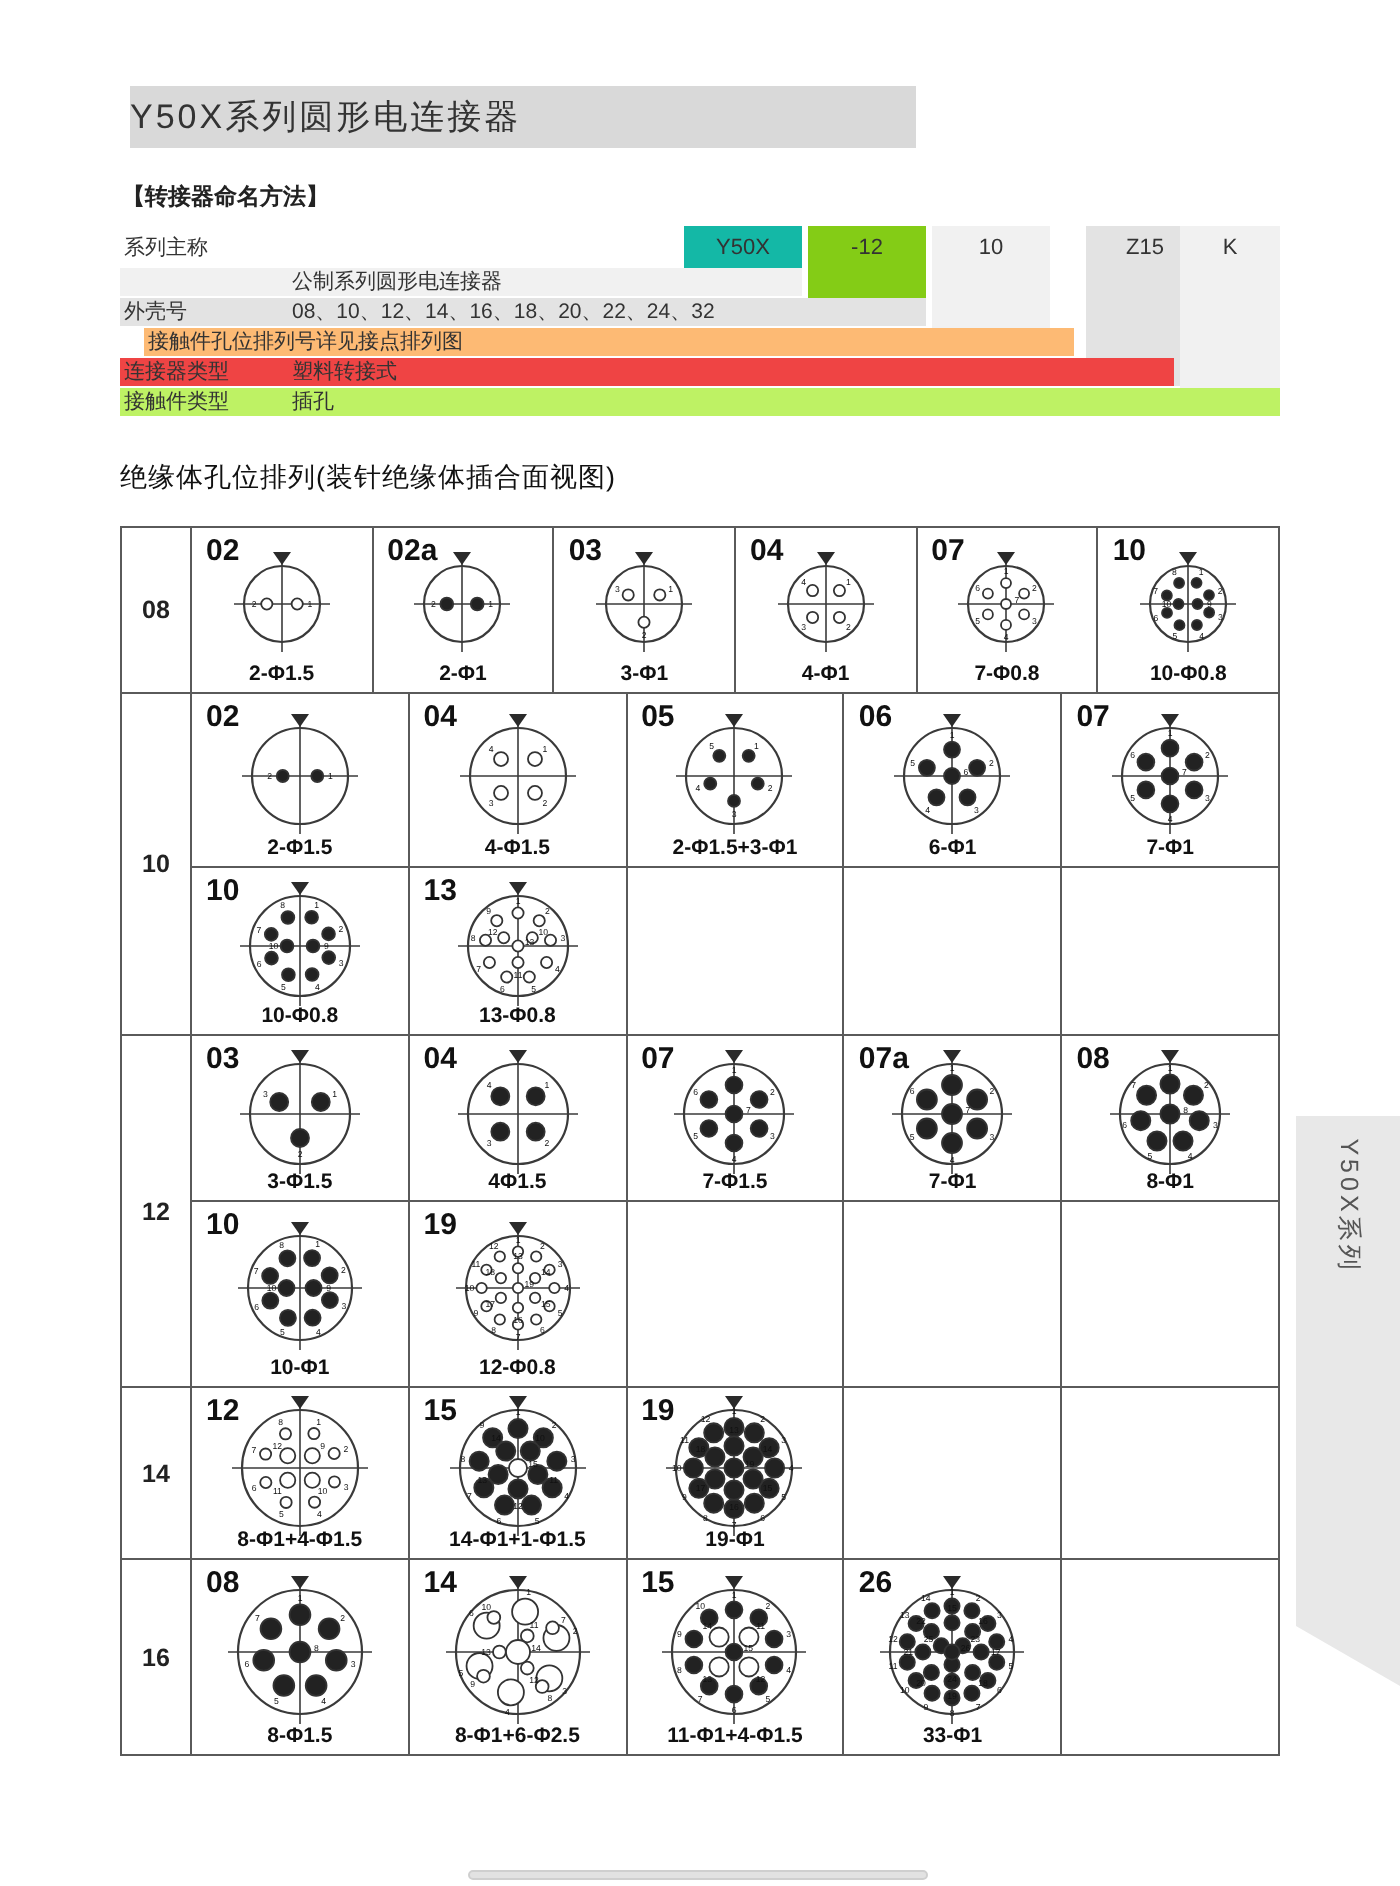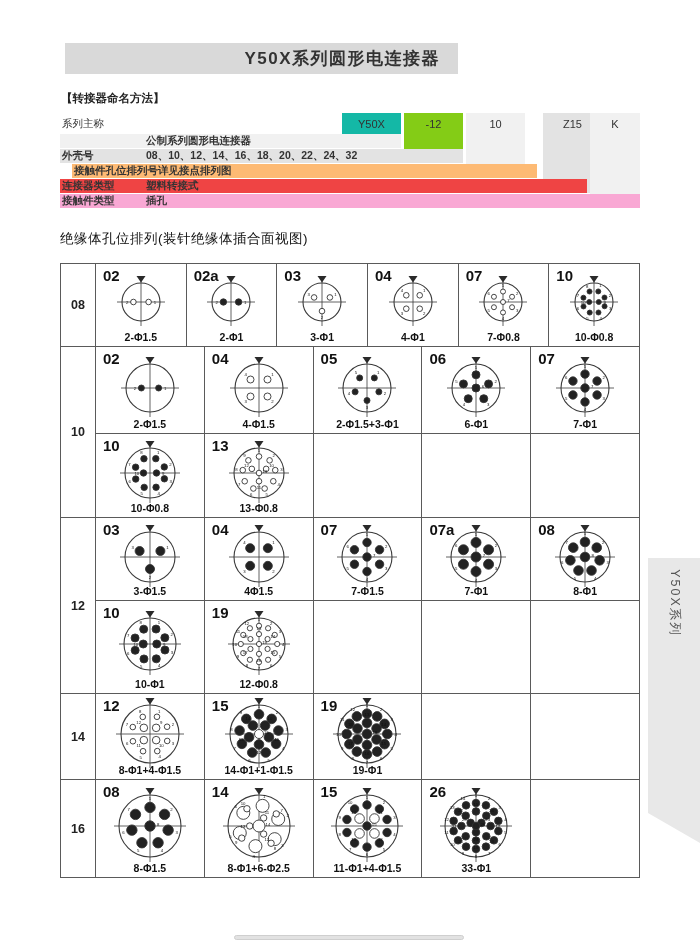--- a/index.html
+++ b/index.html
@@ -3,42 +3,42 @@
 <meta charset="utf-8">
 <style>
   html,body{margin:0;padding:0;}
   body{width:700px;height:943px;background:#ffffff;overflow:hidden;
        font-family:"Liberation Sans", sans-serif; color:#222;}
   #page{position:relative;width:700px;height:943px;background:#fff;}
 
   
   .title-bar{position:absolute;left:65px;top:43px;width:393px;height:31px;
              background:#d9d9d9;}
-  .title-bar .tt{display:block;line-height:31px;text-align:right;padding-right:18px;
-             font-size:17px;font-weight:bold;color:#333;letter-spacing:1.5px;}
+  .title-bar .tt{display:block;line-height:31px;padding-right:18px;
+             font-size:17px;font-weight:normal;color:#333;letter-spacing:1.5px;}
 
   
   .naming-heading{position:absolute;left:61px;top:91px;font-size:11.5px;
              font-weight:bold;color:#222;}
   .r1l{position:absolute;left:62px;top:117px;font-size:10.5px;color:#333;}
 
   .pn-cell{position:absolute;top:113px;text-align:center;padding-top:5px;
            font-size:11px;color:#333;box-sizing:border-box;}
   .pn0{left:342px;width:59px;height:35px;background:#14b8a6;}
   .pn1{left:404px;width:59px;height:50px;background:#84cc16;}
   .pn2{left:466px;width:59px;height:65px;background:#f1f1f1;}
   .pn3{left:543px;width:59px;height:80px;background:#e3e3e3;}
   .pn4{left:590px;width:50px;height:95px;background:#f1f1f1;}
 
-  .band{position:absolute;height:14px;font-weight:bold;}
+  .band{position:absolute;height:14px;}
   .b1{left:60px;top:134px;width:341px;background:#f1f1f1;}
   .b2{left:60px;top:149px;width:403px;background:#e3e3e3;}
   .b3{left:72px;top:164px;width:465px;background:#fdba74;}
   .b4{left:60px;top:179px;width:527px;background:#ef4444;}
-  .b5{left:60px;top:194px;width:580px;background:#f9a8d4;}
+  .b5{left:60px;top:194px;width:580px;background:#bef264;}
   .band .nl{position:absolute;left:2px;top:50%;transform:translateY(-50%);
             font-size:10.5px;color:#333;white-space:nowrap;}
   .band .nv{position:absolute;left:86px;top:50%;transform:translateY(-50%);
             font-size:10.5px;color:#333;white-space:nowrap;}
 
   
   .section-heading{position:absolute;left:60px;top:230px;font-size:13.5px;
             font-weight:normal;color:#111;letter-spacing:0.5px;}
 
   

